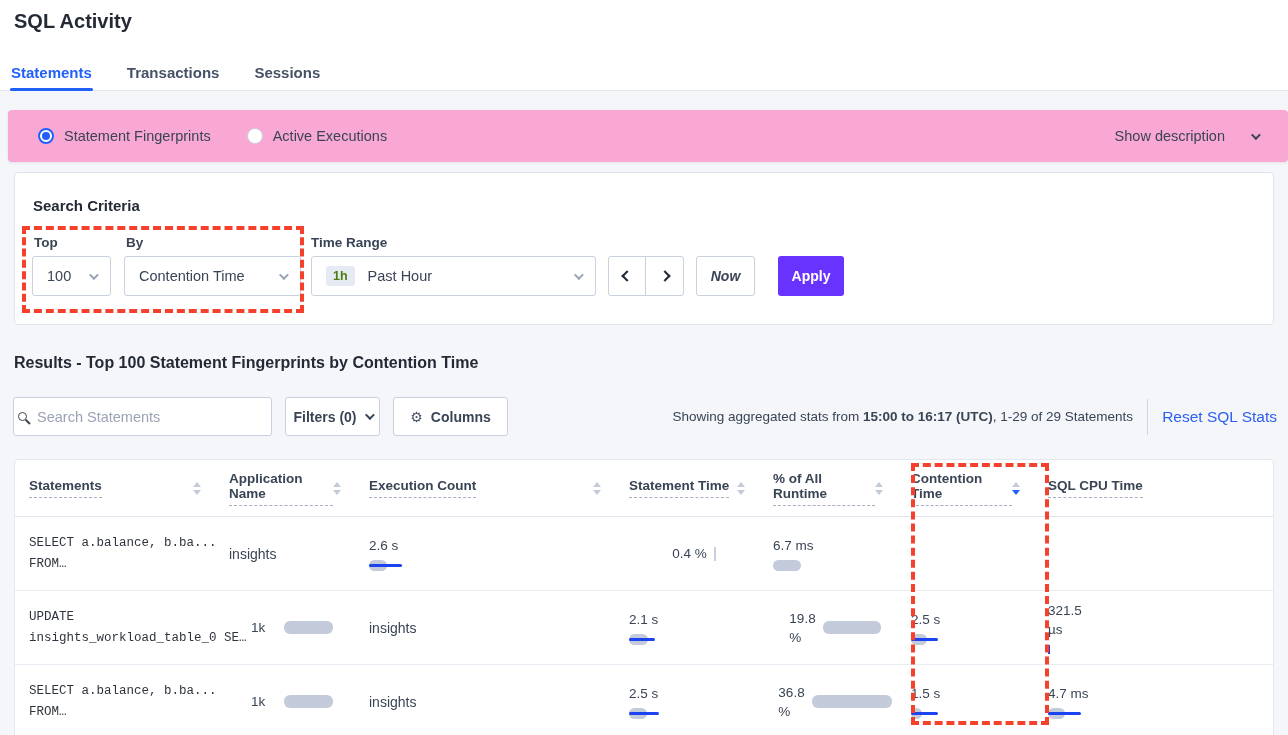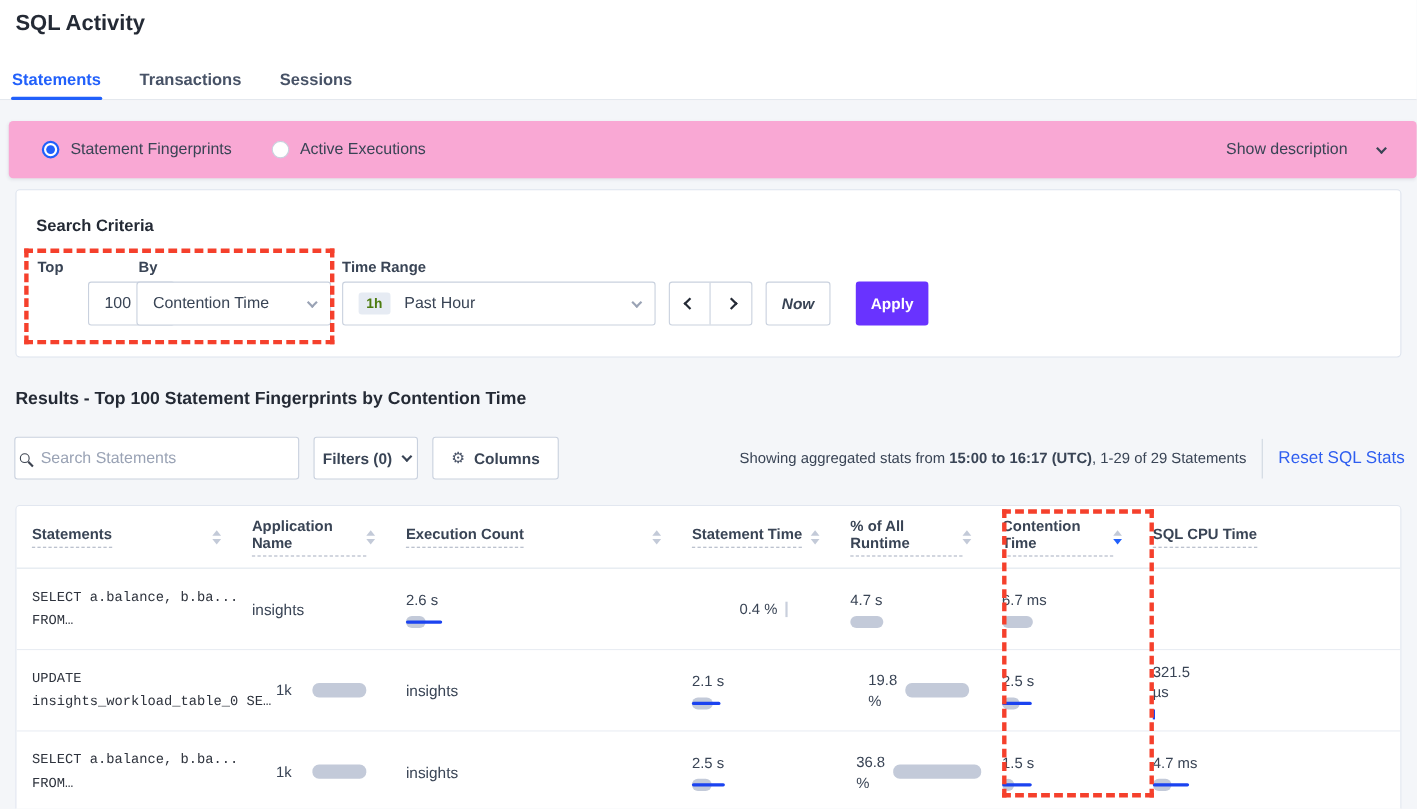--- a/index.html
+++ b/index.html
@@ -117,21 +117,21 @@
     <div class="show-desc">
       <span>Show description</span>
       <span class="chev down"></span>
     </div>
   </div>
 
   <div class="criteria-card">
     <div class="criteria-heading">Search Criteria</div>
 
     <div class="field-label" style="left:19px; top:62px;">Top</div>
-    <div class="select" style="left:17px; width:79px;margin-left:48px;">
+    <div class="select" style="left:17px; width:79px;">
       <span>100</span>
       <span class="chev down"></span>
     </div>
 
     <div class="field-label" style="left:111px; top:62px;">By</div>
     <div class="select" style="left:109px; width:177px;">
       <span>Contention Time</span>
       <span class="chev down"></span>
     </div>
 
@@ -242,28 +242,20 @@
             </div>
           </div>
           <div class="cell hcell">
             <div class="metric-lines">
               <div>0.4 %</div>
             </div>
             <span class="gray-tick"></span>
           </div>
           <div class="cell">
             <div class="metric-lines">
-              <div>4.7 s</div>
-            </div>
-            <div class="bar-stack" style="width: 30px;">
-              <span class="bar-gray" style="width: 30px;"></span>
-            </div>
-          </div>
-          <div class="cell">
-            <div class="metric-lines">
               <div>6.7 ms</div>
             </div>
             <div class="bar-stack" style="width: 28px;">
               <span class="bar-gray" style="width: 28px;"></span>
             </div>
           </div>
         </div>
         <div class="grid-row t-row">
           <div class="cell">
             <div class="sql-line">UPDATE</div>

